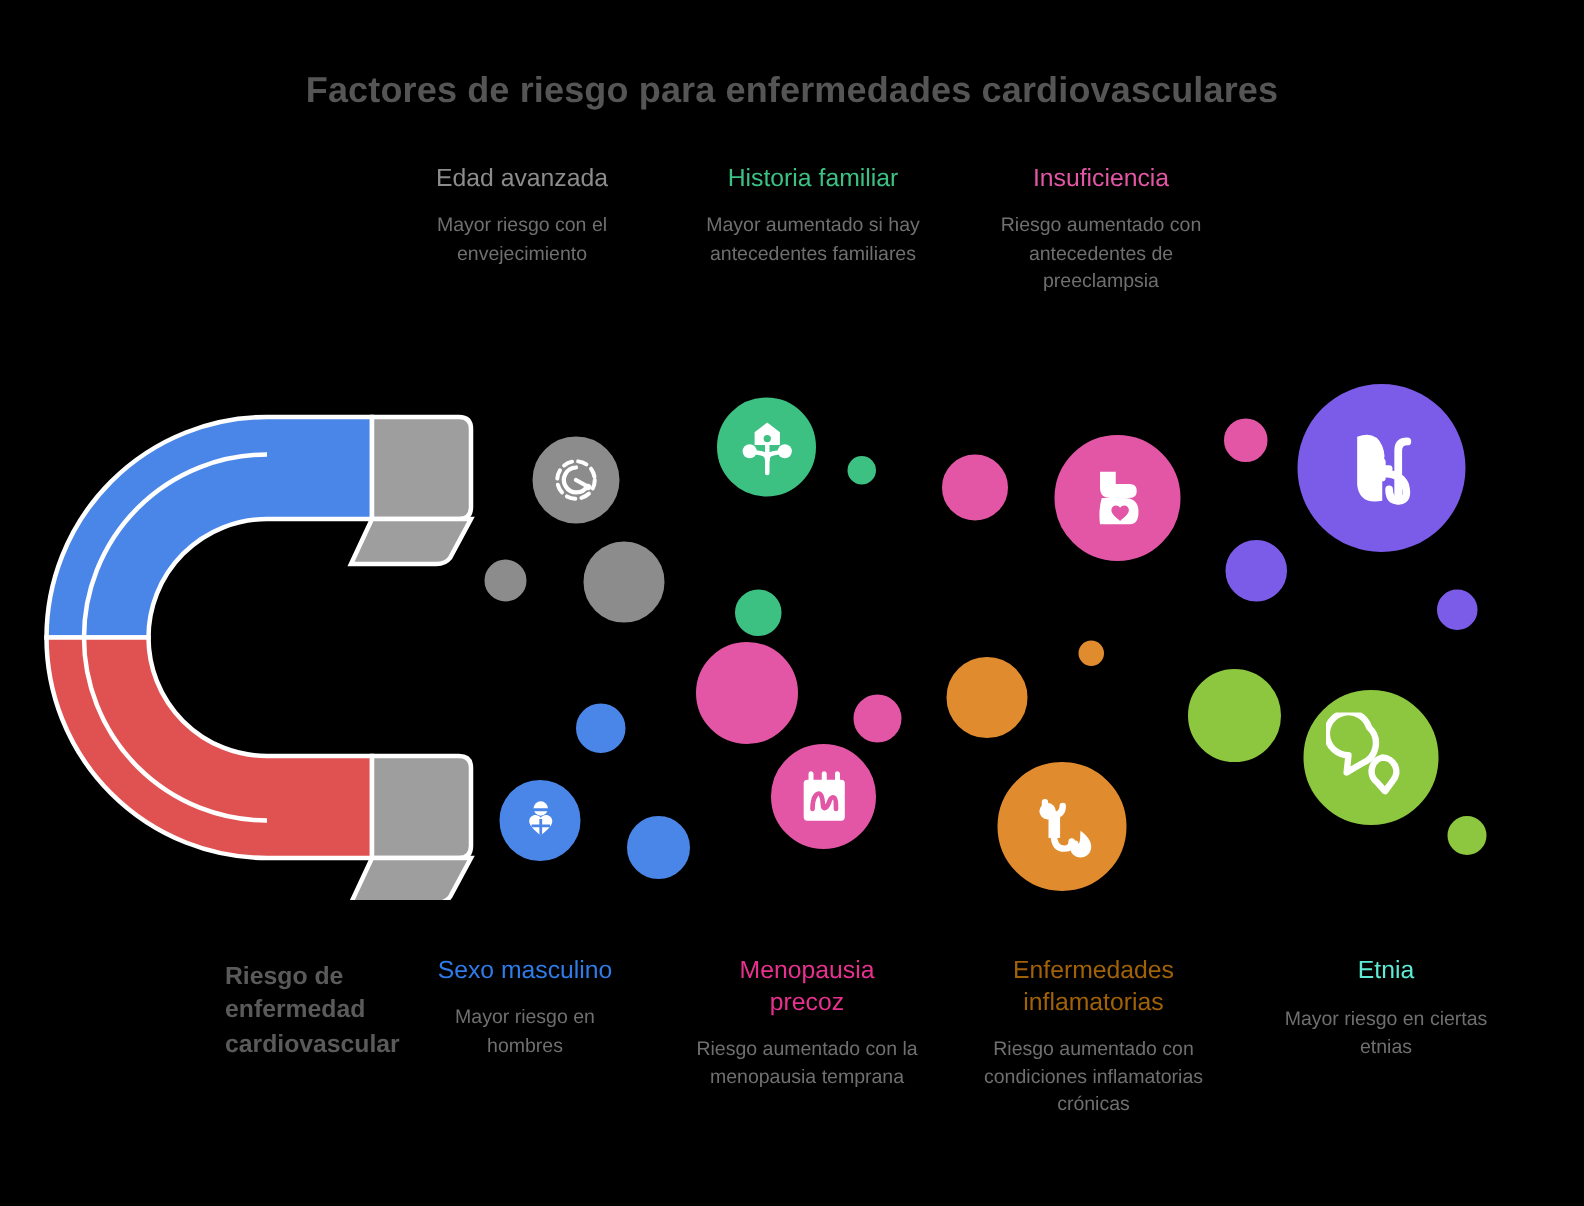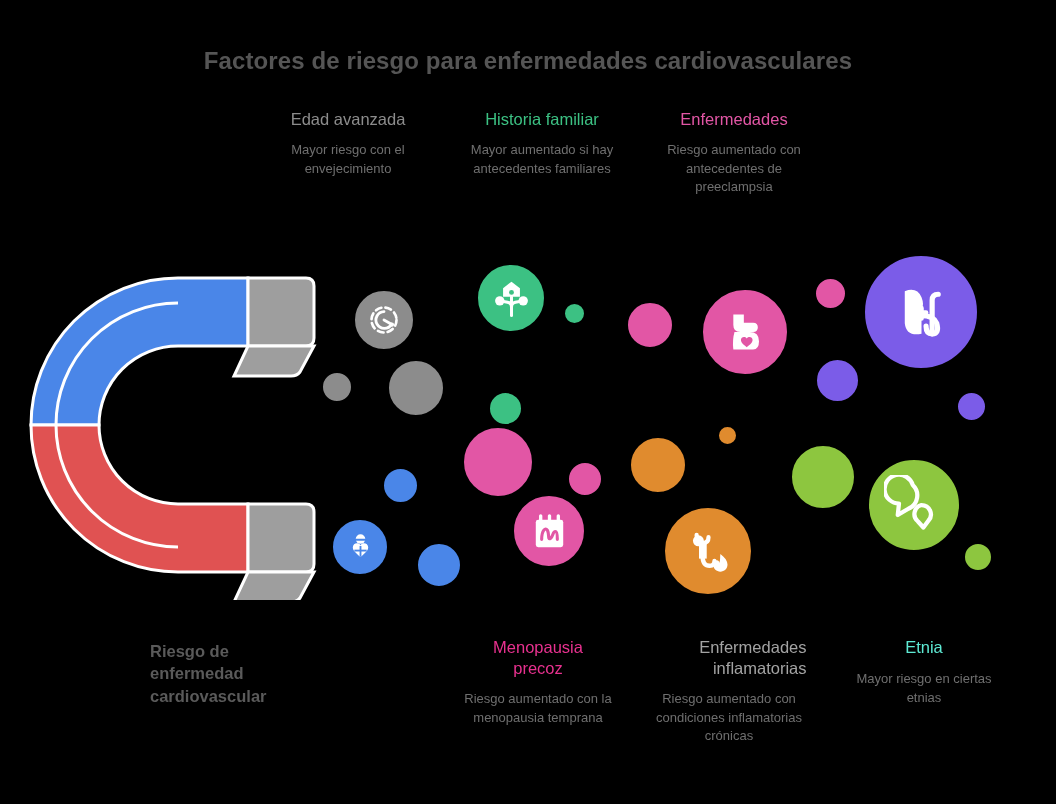--- a/index.html
+++ b/index.html
@@ -97,33 +97,37 @@
     <div class="factor-title" style="color:#8c8c8c;">Edad avanzada</div>
     <div class="factor-desc" style="width:150px; margin:0 auto;">Mayor riesgo con el envejecimiento</div>
   </div>
 
   <div class="factor-block" style="left:452px; top:109px; width:180px;">
     <div class="factor-title" style="color:#3cc183;">Historia familiar</div>
     <div class="factor-desc" style="width:145px; margin:0 auto;">Mayor aumentado si hay antecedentes familiares</div>
   </div>
 
   <div class="factor-block" style="left:643px; top:109px; width:182px;">
-    <div class="factor-title" style="color:#e256a5;">Enfermedades</div>
+    <div class="factor-title" style="color:#e256a5;">Insuficiencia</div>
     <div class="factor-desc" style="width:165px; margin:0 auto;">Riesgo aumentado con antecedentes de preeclampsia</div>
   </div>
 
 
+  <div class="factor-block" style="left:260px; top:637px; width:180px;">
+    <div class="factor-title" style="color:#2f7be8;">Sexo masculino</div>
+    <div class="factor-desc" style="width:130px; margin:0 auto;">Mayor riesgo en hombres</div>
+  </div>
 
   <div class="factor-block" style="left:448px; top:637px; width:180px;">
     <div class="factor-title" style="color:#e8318f; width:125px; margin:0 auto 11px;">Menopausia precoz</div>
     <div class="factor-desc" style="width:150px; margin:0 auto;">Riesgo aumentado con la menopausia temprana</div>
   </div>
 
   <div class="factor-block" style="left:638px; top:637px; width:182px;">
-    <div class="factor-title" style="color:#a3a3a3; width:155px; margin:0 auto 11px;text-align:right;">Enfermedades inflamatorias</div>
+    <div class="factor-title" style="color:#a16207; width:155px; margin:0 auto 11px;">Enfermedades inflamatorias</div>
     <div class="factor-desc" style="width:160px; margin:0 auto;">Riesgo aumentado con condiciones inflamatorias crónicas</div>
   </div>
 
   <div class="factor-block" style="left:833px; top:637px; width:182px;">
     <div class="factor-title" style="color:#5eead4;">Etnia</div>
     <div class="factor-desc" style="width:165px; margin:12px auto;">Mayor riesgo en ciertas etnias</div>
   </div>
 
   <div id="magnet-group">
     <svg width="320" height="350" viewBox="0 0 320 350">

